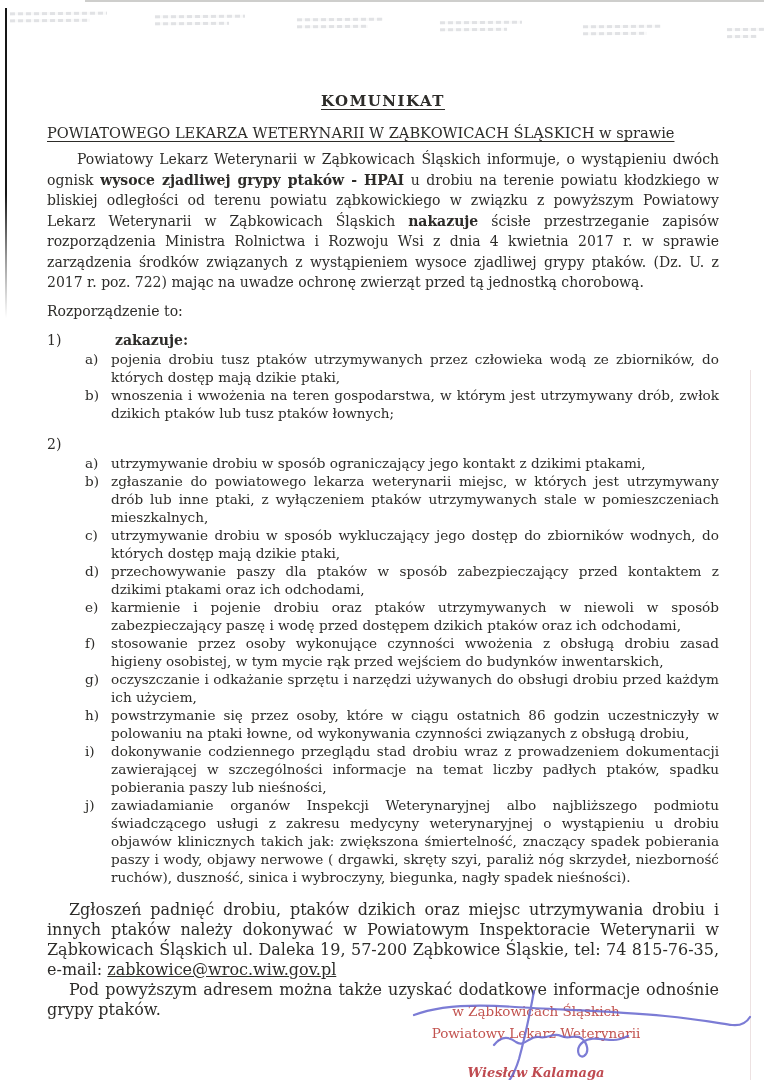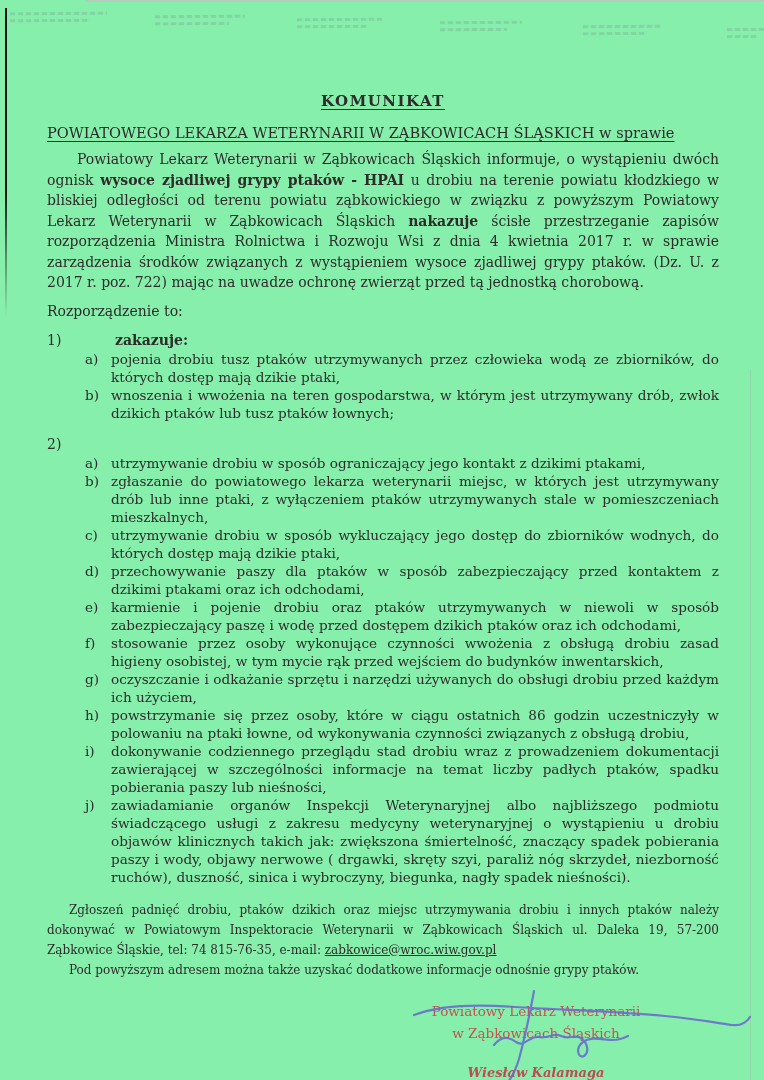--- a/index.html
+++ b/index.html
@@ -1,18 +1,18 @@
 <!DOCTYPE html>
 <html lang="pl"><head>
 <meta charset="utf-8">
 <style>
   html,body{margin:0;padding:0;background:#e9e9e7;}
   .page{
     width:764px;height:1080px;position:relative;margin:0 auto;
-    background:#86efac;overflow:hidden;
+    background:#ffffff;overflow:hidden;
     font-family:"DejaVu Serif","Liberation Serif",serif;
     color:#2d2c29;
   }
   
   .top-hairline{position:absolute;top:0;left:85px;right:0;height:2px;background:#c2c2bf;opacity:.8;}
   .left-scan-line{position:absolute;left:5px;top:8px;width:2px;height:310px;
     background:linear-gradient(#161616 0 60%,rgba(22,22,22,.45) 80%,rgba(22,22,22,0));}
   .right-crease{position:absolute;left:750px;top:370px;bottom:0;width:1px;background:rgba(190,150,150,.28);}
   .ghost{position:absolute;filter:blur(.4px);opacity:.55;transform:rotate(-.4deg);}
   .ghost .bar{height:3px;background:repeating-linear-gradient(90deg,rgba(110,116,128,.38) 0 5px,rgba(110,116,128,.07) 5px 8px);}
@@ -25,21 +25,21 @@
   .heading .l1{text-decoration:underline;text-underline-offset:3px;}
   .heading .l2{font-weight:bold;text-decoration:underline;text-underline-offset:3px;}
   .intro{margin:6px 0 0 0;font-size:14px;line-height:20.5px;text-align:justify;text-indent:30px;}
   .reg{margin:8px 0 0 0;font-size:14px;line-height:20px;}
   .section{font-size:13.6px;line-height:18px;}
   .sec1{margin-top:9px;}
   .sec2{margin-top:12px;}
   .sec-head{display:grid;grid-template-columns:68px 1fr;font-size:14px;line-height:20px;}
   .sec-verb{font-weight:bold;}
   .item{display:grid;grid-template-columns:26px 1fr;margin-left:38px;text-align:justify;}
-  .footer{margin:14px 0 0 0;font-size:12px;line-height:20px;text-align:justify;}
+  .footer{margin:14px 0 0 0;font-size:16px;line-height:20px;text-align:justify;}
   .footer p{margin:0;}
   .footer .p1{text-indent:22px;}
   .footer .p2{text-indent:22px;}
   .email{color:#2d2c29;text-decoration:underline;}
   
   .stamp{position:absolute;left:405px;top:1000px;width:262px;text-align:center;
     color:#c2534f;font-size:13.5px;line-height:22px;}
   .stamp .sig-name{font-style:italic;font-weight:bold;font-size:13px;color:#bf4a50;margin-top:18px;}
   .signature-svg{position:absolute;left:400px;top:985px;pointer-events:none;}
 </style>
@@ -150,22 +150,22 @@
     </div>
 
     <div class="footer">
       <p class="p1"><span>Zgłoszeń padnięć drobiu, ptaków dzikich oraz miejsc utrzymywania drobiu i innych ptaków należy dokonywać w Powiatowym Inspektoracie Weterynarii w Ząbkowicach Śląskich ul. Daleka 19, 57-200 Ząbkowice Śląskie, tel: 74 815-76-35, e-mail: </span><a class="email" href="#">zabkowice@wroc.wiw.gov.pl</a></p>
       <p class="p2">Pod powyższym adresem można także uzyskać dodatkowe informacje odnośnie grypy ptaków.</p>
     </div>
 
   </div>
 
   <div class="stamp">
+    <div>w Ząbkowicach Śląskich</div>
     <div>Powiatowy Lekarz Weterynarii</div>
-    <div>w Ząbkowicach Śląskich</div>
     <div class="sig-name">Wiesław Kalamaga</div>
   </div>
 
   <svg class="signature-svg" width="364" height="100" viewBox="0 0 364 100" fill="none">
     <g stroke="#6a6bd0" stroke-width="2.2" stroke-linecap="round" fill="none" opacity="0.88">
       <path d="M14,30 C 40,20 75,19 115,22 C 165,25 215,26 265,31 C 295,34 318,38 332,40 C 342,41 347,37 350,32"></path>
       <path d="M134,6 C 130,28 125,52 119,74 C 116,84 112,92 108,97"></path>
       <path d="M94,60 C 102,50 110,52 116,57 C 124,63 130,50 139,52 C 149,54 153,47 161,51 C 169,55 174,49 181,53 C 187,57 190,67 184,71 C 178,74 175,63 183,57 C 191,51 203,55 213,55 C 219,55 224,53 228,51"></path>
     </g>
   </svg>

